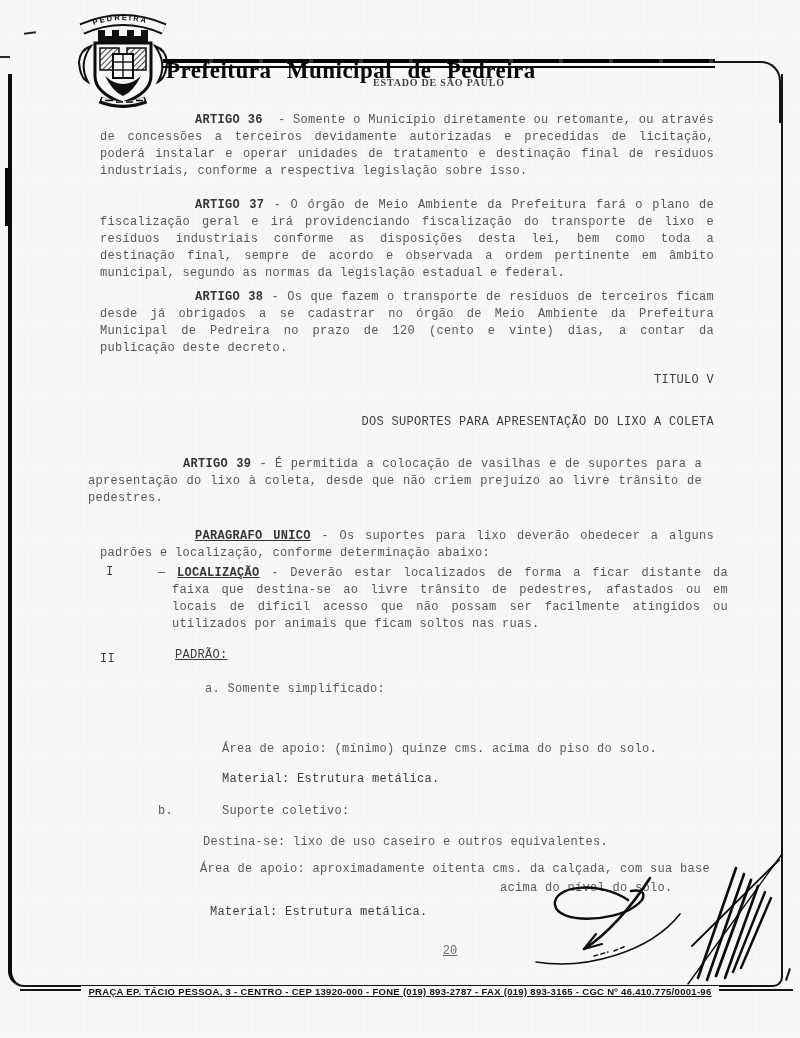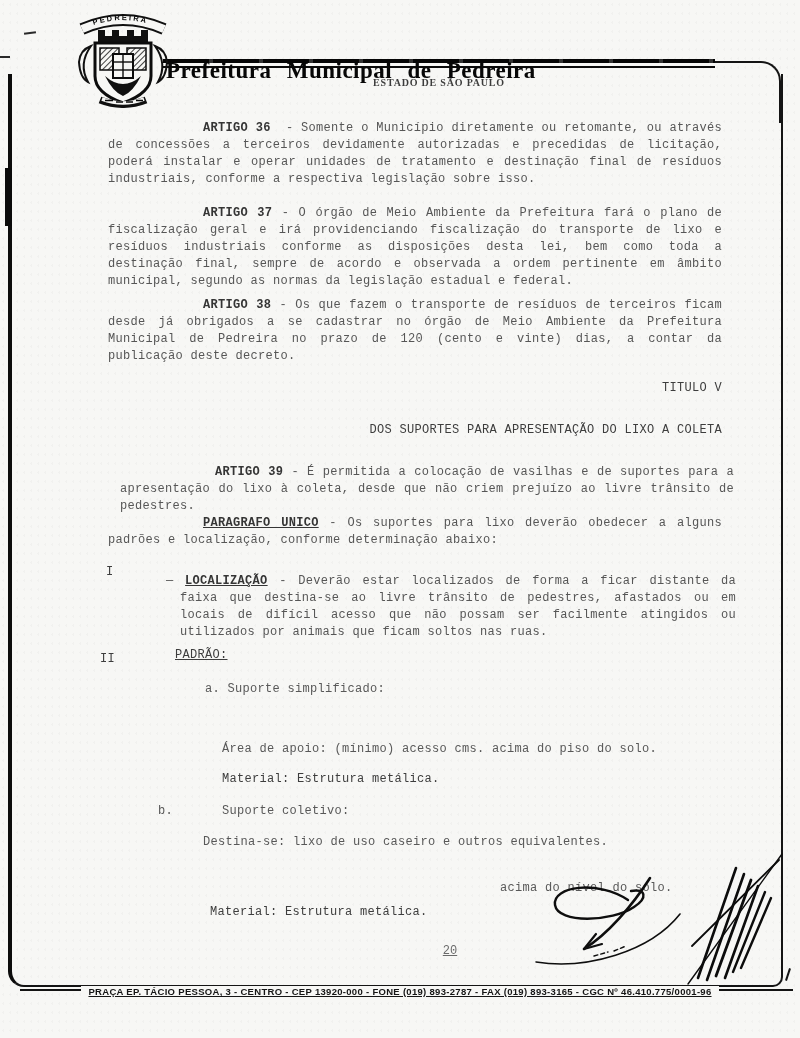--- a/index.html
+++ b/index.html
@@ -44,21 +44,21 @@
   .state{
     position:absolute;left:163px;top:77px;width:552px;text-align:center;
     font-family:Liberation Serif, serif;font-weight:700;font-size:10px;
     letter-spacing:.8px;color:#1c1c1c;opacity:.85;
   }
   .crest{position:absolute;left:58px;top:6px;width:130px;height:102px;}
   
   .scan{position:absolute;left:0;top:0;width:800px;height:1038px;
     filter:blur(.32px);color:#565656;}
   .para{
-    position:absolute;margin:8px;
+    position:absolute;margin:0;
     font:12px/17px "Liberation Mono", monospace;
     letter-spacing:.3px;text-align:justify;color:#565656;
   }
   .ind{text-indent:95px;}
   .lbl{font-weight:700;color:#353535;}
   .u{text-decoration:underline;text-align:right;}
   .center{text-align:right;}
   .hang{padding-left:14px;text-indent:-14px;}
   .line{position:absolute;margin:0;font:12px/15px "Liberation Mono", monospace;
     letter-spacing:.3px;color:#585858;white-space:nowrap;}
@@ -133,37 +133,38 @@
     <p class="para ind" style="left:100px;top:112px;width:614px"><b class="lbl">ARTIGO 36</b>&nbsp;&nbsp;<span>- Somente o Município diretamente ou retomante, ou através de concessões a terceiros devidamente autorizadas e precedidas de licitação, poderá instalar e operar unidades de tratamento e destinação final de resíduos industriais, conforme a respectiva legislação sobre isso.</span></p>
 
     <p class="para ind" style="left:100px;top:197px;width:614px"><b class="lbl">ARTIGO 37</b>&nbsp;<span>- O órgão de Meio Ambiente da Prefeitura fará o plano de fiscalização geral e irá providenciando fiscalização do transporte de lixo e resíduos industriais conforme as disposições desta lei, bem como toda a destinação final, sempre de acordo e observada a ordem pertinente em âmbito municipal, segundo as normas da legislação estadual e federal.</span></p>
 
     <p class="para ind" style="left:100px;top:289px;width:614px"><b class="lbl">ARTIGO 38</b>&nbsp;<span>- Os que fazem o transporte de resíduos de terceiros ficam desde já obrigados a se cadastrar no órgão de Meio Ambiente da Prefeitura Municipal de Pedreira no prazo de 120 (cento e vinte) dias, a contar da publicação deste decreto.</span></p>
 
     <p class="para center dk" style="left:100px;top:372px;width:614px">TITULO V</p>
 
     <p class="para center dk" style="left:100px;top:414px;width:614px">DOS SUPORTES PARA APRESENTAÇÃO DO LIXO A COLETA</p>
 
-    <p class="para ind" style="left:112px;top:456px;width:614px"><b class="lbl">ARTIGO 39</b>&nbsp;<span>- É permitida a colocação de vasilhas e de suportes para a apresentação do lixo à coleta, desde que não criem prejuízo ao livre trânsito de pedestres.</span></p>
+    <p class="para ind" style="left:88px;top:456px;width:614px"><b class="lbl">ARTIGO 39</b>&nbsp;<span>- É permitida a colocação de vasilhas e de suportes para a apresentação do lixo à coleta, desde que não criem prejuízo ao livre trânsito de pedestres.</span></p>
 
-    <p class="para ind" style="left:100px;top:507px;width:614px"><b class="lbl u">PARAGRAFO UNICO</b>&nbsp;<span>- Os suportes para lixo deverão obedecer a alguns padrões e localização, conforme determinação abaixo:</span></p>
+    <p class="para ind" style="left:100px;top:528px;width:614px"><b class="lbl u">PARAGRAFO UNICO</b>&nbsp;<span>- Os suportes para lixo deverão obedecer a alguns padrões e localização, conforme determinação abaixo:</span></p>
 
     <span class="line dk" style="left:106px;top:565px">I</span>
     <p class="para hang" style="left:158px;top:565px;width:556px"><span>—</span> <b class="lbl u">LOCALIZAÇÃO</b> <span>- Deverão estar localizados de forma a ficar distante da faixa que destina-se ao livre trânsito de pedestres, afastados ou em locais de difícil acesso que não possam ser facilmente atingidos ou utilizados por animais que ficam soltos nas ruas.</span></p>
 
     <span class="line dk" style="left:100px;top:652px">II</span>
     <span class="line dk u" style="left:175px;top:648px">PADRÃO:</span>
 
-    <span class="line" style="left:205px;top:682px"><span>a.</span>&nbsp;<span>Suporte simplificado:</span></span>
-    <span class="line" style="left:222px;top:742px">Área de apoio: (mínimo) acesso cms. acima do piso do solo.</span>
+    <span class="line" style="left:205px;top:682px"><span>a.</span>&nbsp;<span>Somente simplificado:</span></span>
+    <span class="line" style="left:222px;top:742px">Área de apoio: (mínimo) quinze cms. acima do piso do solo.</span>
     <span class="line dk" style="left:222px;top:772px">Material: Estrutura metálica.</span>
 
     <span class="line" style="left:158px;top:804px">b.</span>
     <span class="line" style="left:222px;top:804px">Suporte coletivo:</span>
     <span class="line" style="left:203px;top:835px">Destina-se: lixo de uso caseiro e outros equivalentes.</span>
+    <span class="line" style="left:200px;top:862px">Área de apoio: aproximadamente oitenta cms. da calçada, com sua base</span>
     <span class="line" style="left:500px;top:881px">acima do nível do solo.</span>
     <span class="line dk" style="left:210px;top:905px">Material: Estrutura metálica.</span>
 
     <div class="pageno">20</div>
   </div>
 
   <svg class="sigs" viewBox="0 0 262 136">
     <g fill="none" stroke="#0e0e0e" stroke-linecap="round">
       <path d="M100 48 C 70 28, 24 34, 27 53 C 30 72, 84 70, 106 55 C 120 46, 118 36, 103 39" stroke-width="2.4"></path>
       <path d="M122 26 C 104 54, 80 82, 56 97" stroke-width="2.6"></path>

